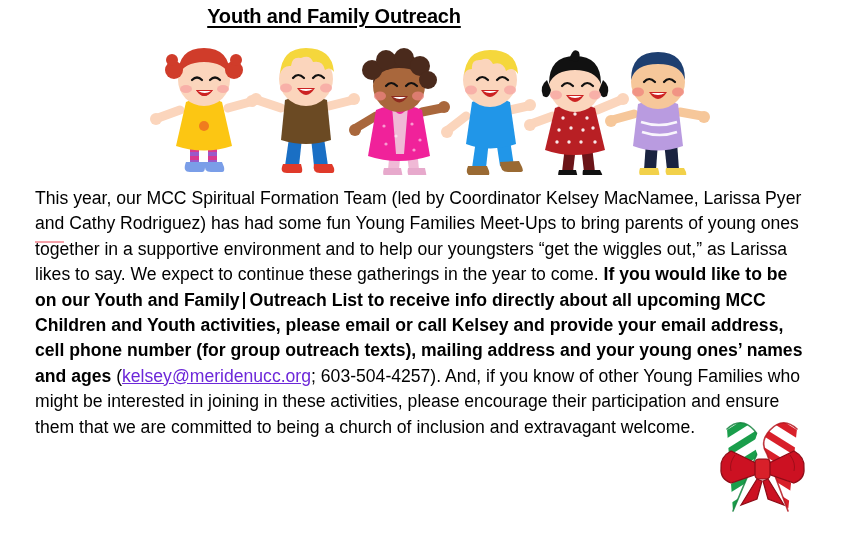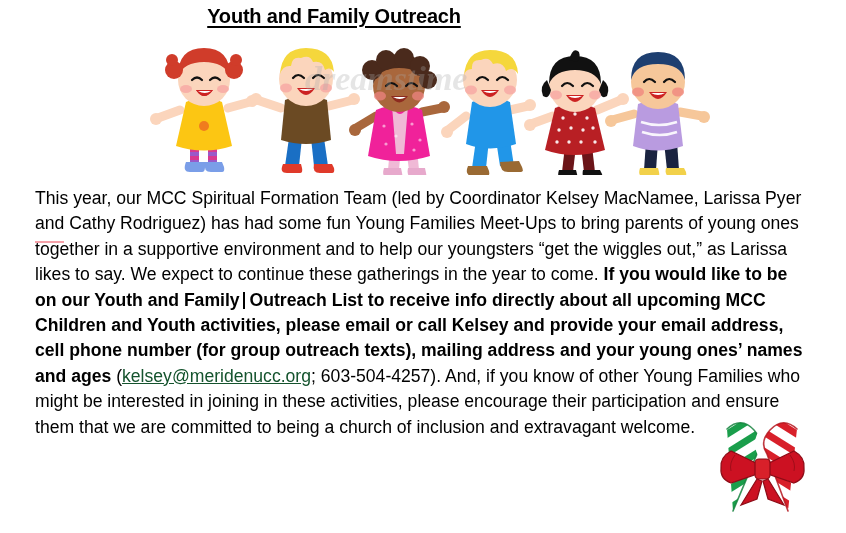--- a/index.html
+++ b/index.html
@@ -72,21 +72,21 @@
     color: #000;
     text-align: left;
   }
   .body-copy p { margin: 0; }
   b, .b { font-weight: bold; }
   .spell {
     border-bottom: 2px solid #f5a0a8;
     padding-bottom: 8px;
   }
   .maillink {
-    color: #14532d;
+    color: #6d28d9;
     text-decoration: underline;
   }
   .caret {
     display: inline-block;
     width: 0;
     border-left: 2px solid #000;
     height: 17px;
     vertical-align: -3px;
     margin-left: 3px;
   }
@@ -295,21 +295,20 @@
         <path d="M23 34 q0 -28 27 -28 q27 0 27 28 q-4 -16 -27 -16 q-23 0 -27 16 z" fill="#1e3f70"></path>
         <path d="M36 36 q5 -6 11 0" stroke="#111" stroke-width="2.2" fill="none" stroke-linecap="round"></path>
         <path d="M56 36 q5 -6 11 0" stroke="#111" stroke-width="2.2" fill="none" stroke-linecap="round"></path>
         <ellipse cx="30" cy="46" rx="6" ry="4.5" fill="#f08b80" opacity="0.85"></ellipse>
         <ellipse cx="70" cy="46" rx="6" ry="4.5" fill="#f08b80" opacity="0.85"></ellipse>
         <path d="M41 46 q9 14 18 0 z" fill="#c22"></path>
         <path d="M43 47 h14 q-7 4 -14 0z" fill="#fff"></path>
       </g>
     </svg>
   </div>
-  <div class="watermark">dreamstime</div>
 
   <div class="body-copy">
     <p><span>This year, our MCC Spiritual Formation Team (led by Coordinator Kelsey MacNamee, Larissa Pyer </span><span class="spell">and</span><span> Cathy Rodriguez) has had some fun Young Families Meet-Ups to bring parents of young ones together in a supportive environment and to help our youngsters “get the wiggles out,” as Larissa likes to say. We expect to continue these gatherings in the year to come. </span><b>If you would like to be on our Youth and Family</b><span class="caret"></span> <b>Outreach List to receive info directly about all upcoming MCC Children and Youth activities, please email or call Kelsey and provide your email address, cell phone number (for group outreach texts), mailing address and your young ones’ names and ages</b><span> (</span><a class="maillink" href="#">kelsey@meridenucc.org</a><span>; 603-504-4257). And, if you know of other Young Families who might be interested in joining in these activities, please encourage their participation and ensure them that we are committed to being a church of inclusion and extravagant welcome.</span></p>
   </div>
 
   <div class="candy">
     <svg width="130" height="110" viewBox="0 0 130 110" xmlns="http://www.w3.org/2000/svg">
       <defs>
         <clipPath id="caneA">
           <path d="M30 14 q14 -13 27 1 q11 12 3 24 L36 96" stroke="#000" stroke-width="17" fill="none" stroke-linecap="round"></path>

